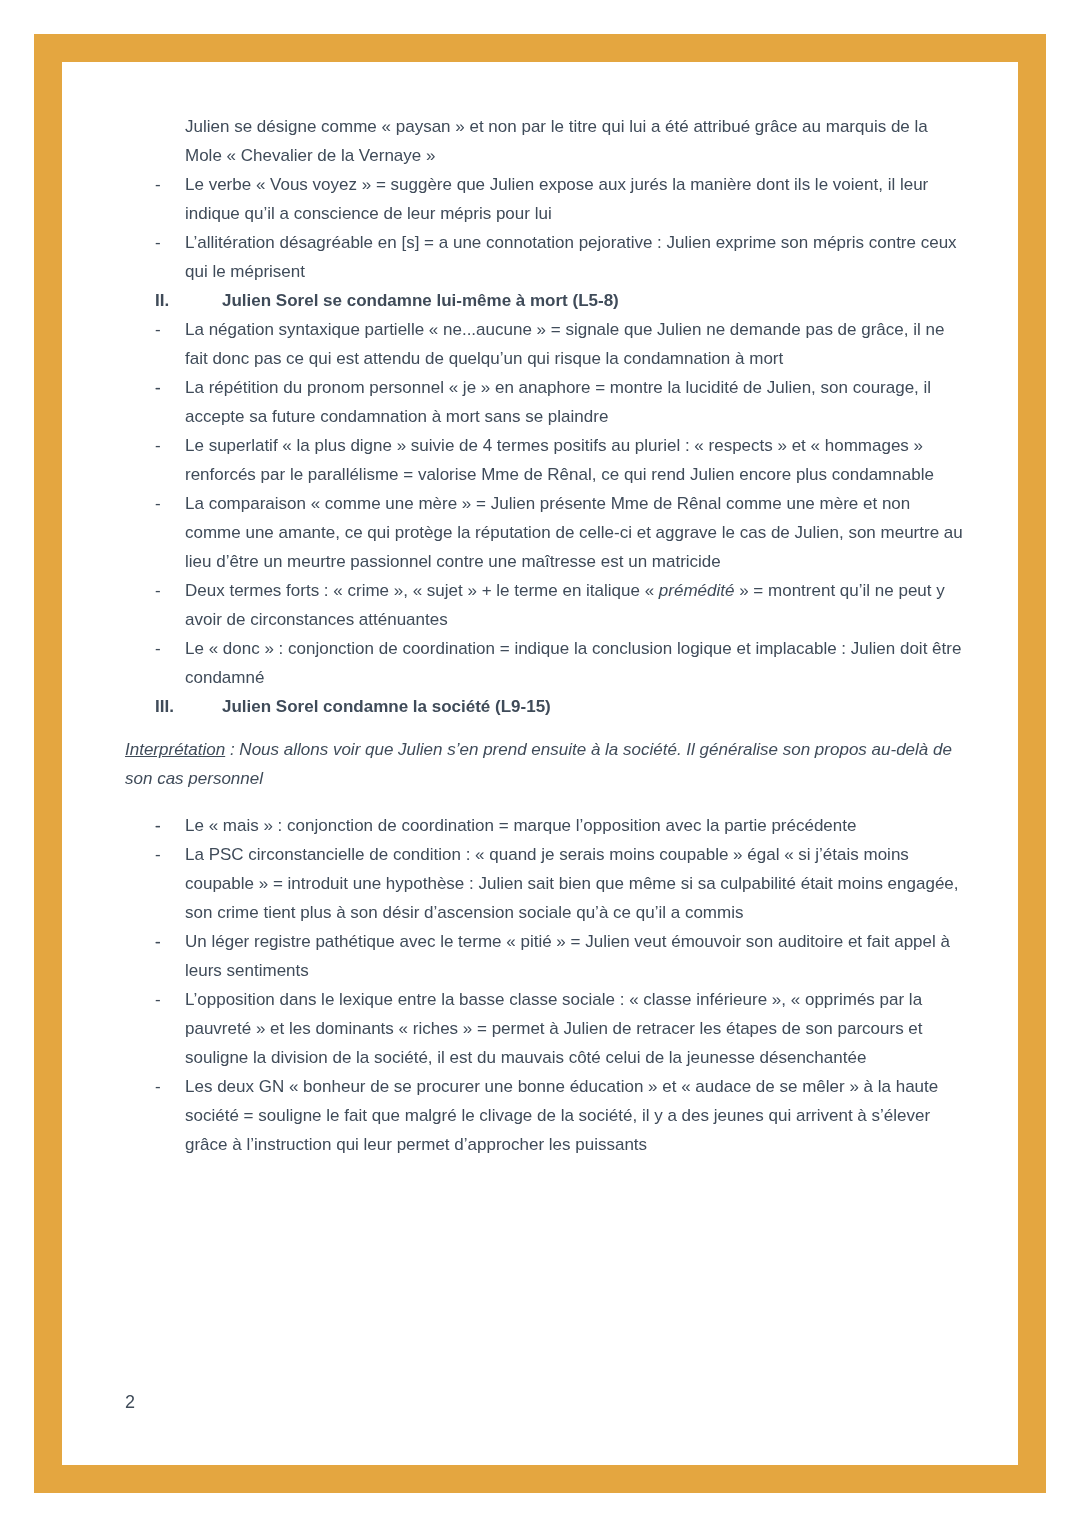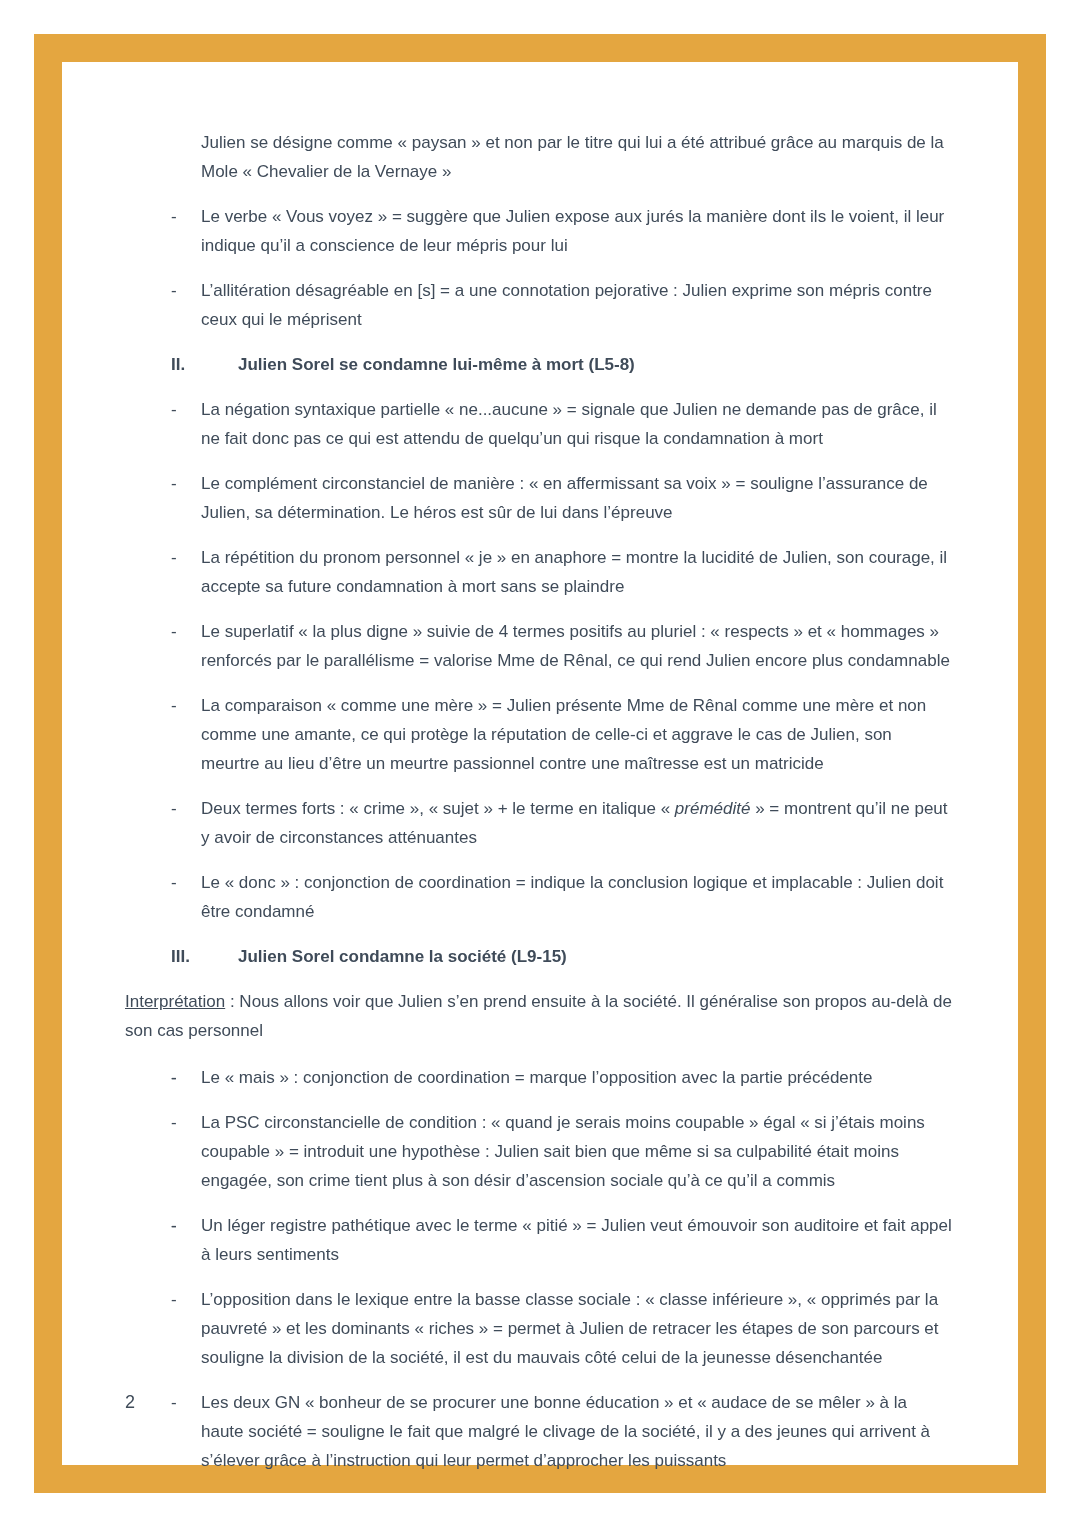--- a/index.html
+++ b/index.html
@@ -27,21 +27,21 @@
   .content {
     position: absolute;
     left: 125px;
     top: 112px;
     width: 843px;
     color: #3f4b59;
     font-size: 17px;
     line-height: 29px;
   }
   .content p {
-    margin: 16px;
+    margin: 0;
   }
   .cont {
     padding-left: 60px;
   }
   .bullet {
     position: relative;
     padding-left: 60px;
   }
   .dash {
     position: absolute;
@@ -51,20 +51,21 @@
   .heading {
     padding-left: 30px;
     font-weight: bold;
   }
   .heading .num {
     display: inline-block;
     width: 67px;
   }
   .interp {
     margin: 14px 0 18px 0 !important;
+    font-style: italic;
   }
   .interp .u {
     text-decoration: underline;
   }
   .page-number {
     position: absolute;
     left: 125px;
     top: 1392px;
     color: #3f4b59;
     font-size: 18px;
@@ -81,21 +82,21 @@
 <div class="content">
 
   <p class="cont">Julien se désigne comme « paysan » et non par le titre qui lui a été attribué grâce au marquis de la Mole « Chevalier de la Vernaye »</p>
 
   <p class="bullet"><span class="dash">-</span><span>Le verbe « Vous voyez » = suggère que Julien expose aux jurés la manière dont ils le voient, il leur indique qu’il a conscience de leur mépris pour lui</span></p>
   <p class="bullet"><span class="dash">-</span><span>L’allitération désagréable en [s] = a une connotation pejorative : Julien exprime son mépris contre ceux qui le méprisent</span></p>
 
   <p class="heading"><span class="num">II.</span><span>Julien Sorel se condamne lui-même à mort (L5-8)</span></p>
 
   <p class="bullet"><span class="dash">-</span><span>La négation syntaxique partielle « ne...aucune » = signale que Julien ne demande pas de grâce, il ne fait donc pas ce qui est attendu de quelqu’un qui risque la condamnation à mort</span></p>
-  <p class="bullet"><span class="dash">-</span><span>Le complément circonstanciel de manière : « en affermissant sa voix » = souligne l’assurance de Julien, sa détermination. Le héros est sûr de lui dans l’épreuve</span></p>
+  <p class="bullet"><span class="dash">-</span></p>
   <p class="bullet"><span class="dash">-</span><span>La répétition du pronom personnel « je » en anaphore = montre la lucidité de Julien, son courage, il accepte sa future condamnation à mort sans se plaindre</span></p>
   <p class="bullet"><span class="dash">-</span><span>Le superlatif « la plus digne » suivie de 4 termes positifs au pluriel : « respects » et « hommages » renforcés par le parallélisme = valorise Mme de Rênal, ce qui rend Julien encore plus condamnable</span></p>
   <p class="bullet"><span class="dash">-</span><span>La comparaison « comme une mère » = Julien présente Mme de Rênal comme une mère et non comme une amante, ce qui protège la réputation de celle-ci et aggrave le cas de Julien, son meurtre au lieu d’être un meurtre passionnel contre une maîtresse est un matricide</span></p>
   <p class="bullet"><span class="dash">-</span><span>Deux termes forts : « crime », « sujet » + le terme en italique « </span><em>prémédité</em><span> » = montrent qu’il ne peut y avoir de circonstances atténuantes</span></p>
   <p class="bullet"><span class="dash">-</span><span>Le « donc » : conjonction de coordination = indique la conclusion logique et implacable : Julien doit être condamné</span></p>
 
   <p class="heading"><span class="num">III.</span><span>Julien Sorel condamne la société (L9-15)</span></p>
 
   <p class="interp"><span class="u">Interprétation</span><span> : </span><span>Nous allons voir que Julien s’en prend ensuite à la société. Il généralise son propos au-delà de son cas personnel</span></p>
 

